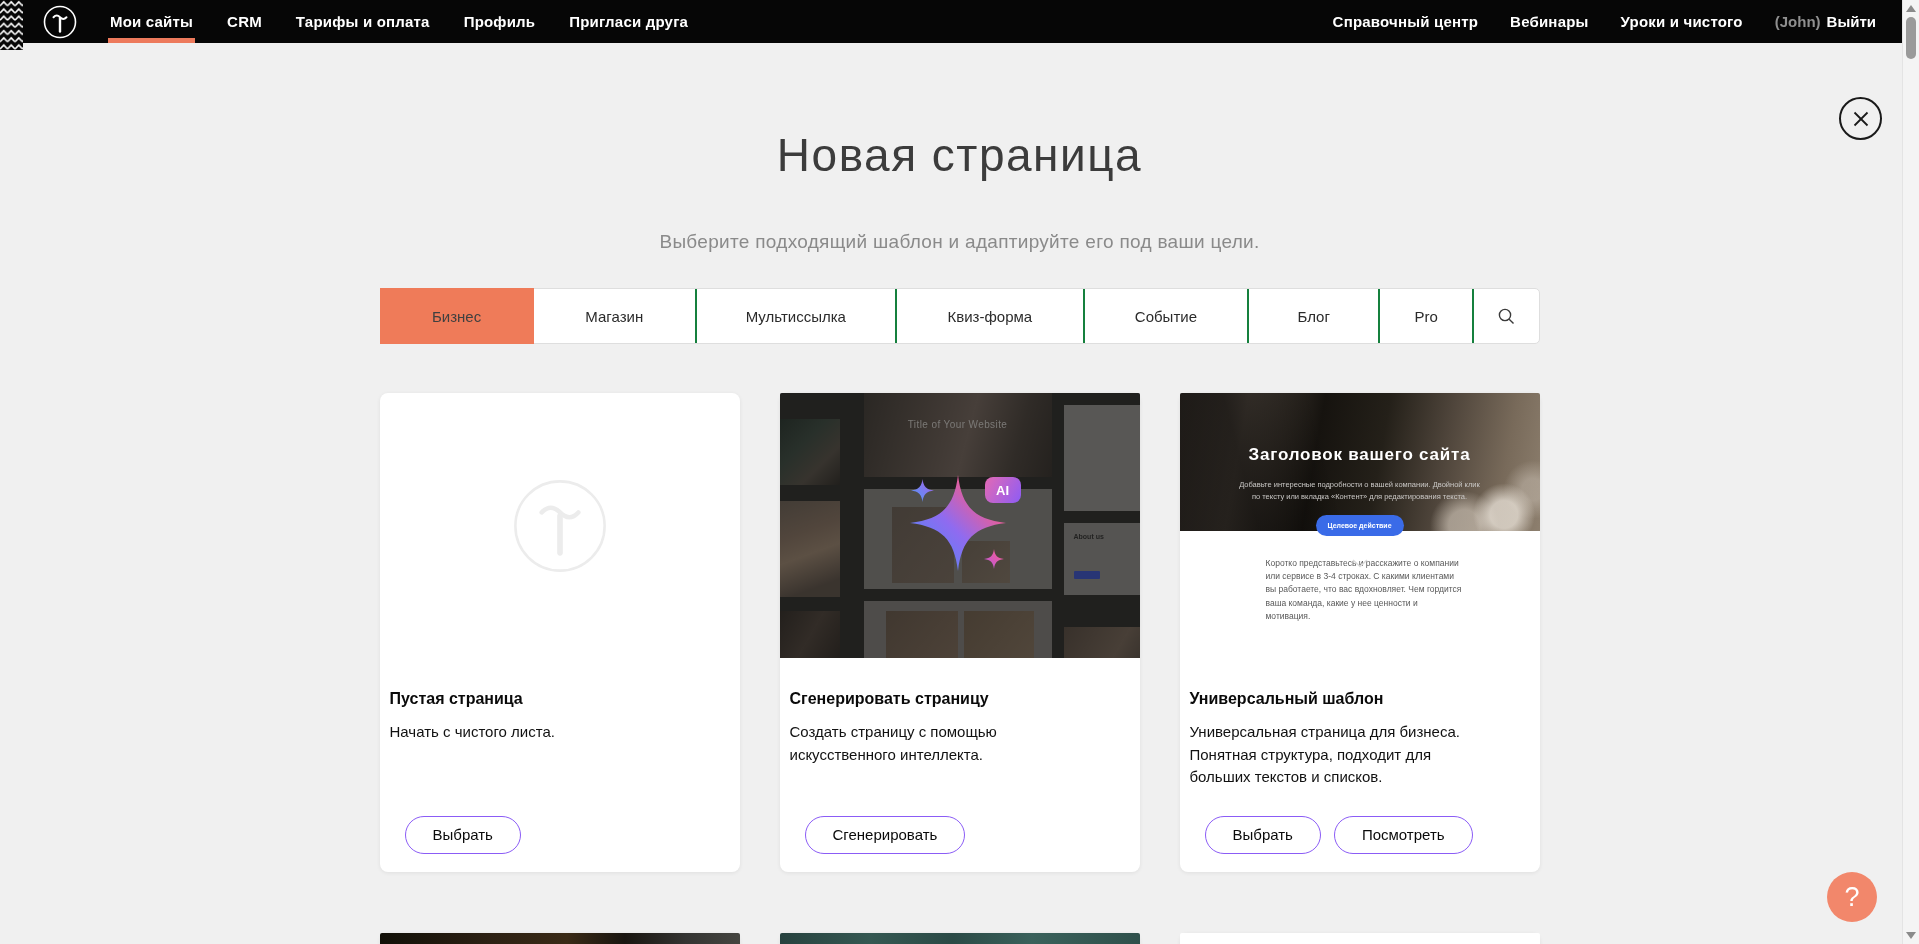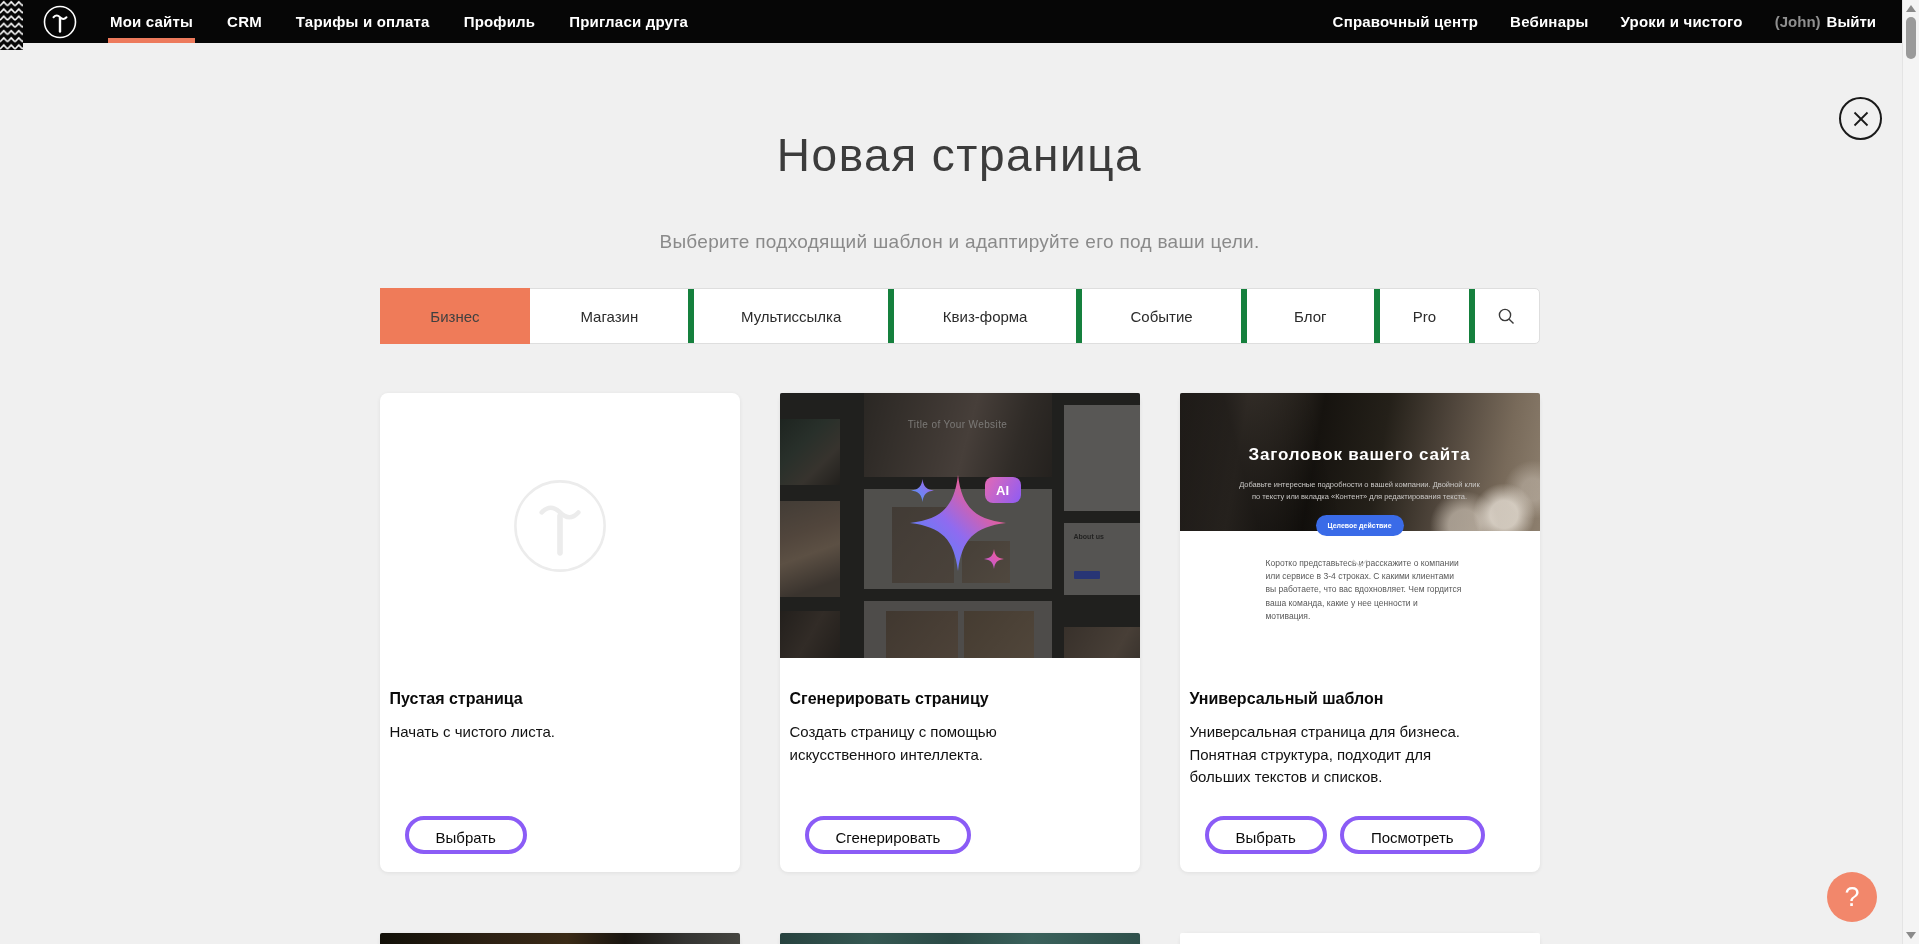--- a/index.html
+++ b/index.html
@@ -50,21 +50,21 @@
     text-align:center; margin-top:48px; font-size:19px; color:#8a8a8a; letter-spacing:.3px;
   }
 
   
   .tabs {
     width:1160px; margin:35px auto 0; height:56px; display:flex;
     background:#fff; border:1px solid #dedede; border-radius:5px;
   }
   .tab {
     display:flex; align-items:center; justify-content:center;
-    border-right:6px solid #15803d; font-size:15px; color:#2b2b2b; cursor:pointer;
+    border-right:2px solid #15803d; font-size:15px; color:#2b2b2b; cursor:pointer;
   }
   .tab:last-child { border-right:none; }
   .tab.active {
     background:#ef7b59; color:#404040; border-radius:0; margin:-1px 0 -1px -1px;
     border-right:none;
   }
   .t0{flex:1.55;} .t1{flex:1.62;} .t2{flex:1.99;} .t3{flex:1.87;}
   .t4{flex:1.63;} .t5{flex:1.30;} .t6{flex:0.92;} .t7{flex:0.65;}
 
   
@@ -75,21 +75,21 @@
   .card {
     background:#fff; height:479px; position:relative; border-radius:8px;
     box-shadow:0 1px 4px rgba(0,0,0,.07);
   }
   .card-img { height:265px; position:relative; overflow:hidden; border-radius:2px 2px 0 0; }
   .card-body { padding:32px 10px 0; }
   .card-title { font-size:16px; font-weight:bold; color:#0a0a0a; }
   .card-desc { margin-top:13px; font-size:15px; color:#111; line-height:1.5; max-width:300px; }
   .card-actions { position:absolute; left:25px; bottom:18px; display:flex; gap:13px; }
   .pill {
-    height:38px; line-height:36px; padding:0 27px; border:4px solid #8b5cf6;
+    height:38px; line-height:36px; padding:0 27px; border:1px solid #8b5cf6;
     border-radius:20px; background:#fff; font-size:15px; color:#0a0a0a; cursor:pointer;
     font-family:"Liberation Sans", sans-serif;
   }
 
   
   .blank-logo {
     position:absolute; left:50%; top:50%; transform:translate(-50%,-50%);
   }
 
   

